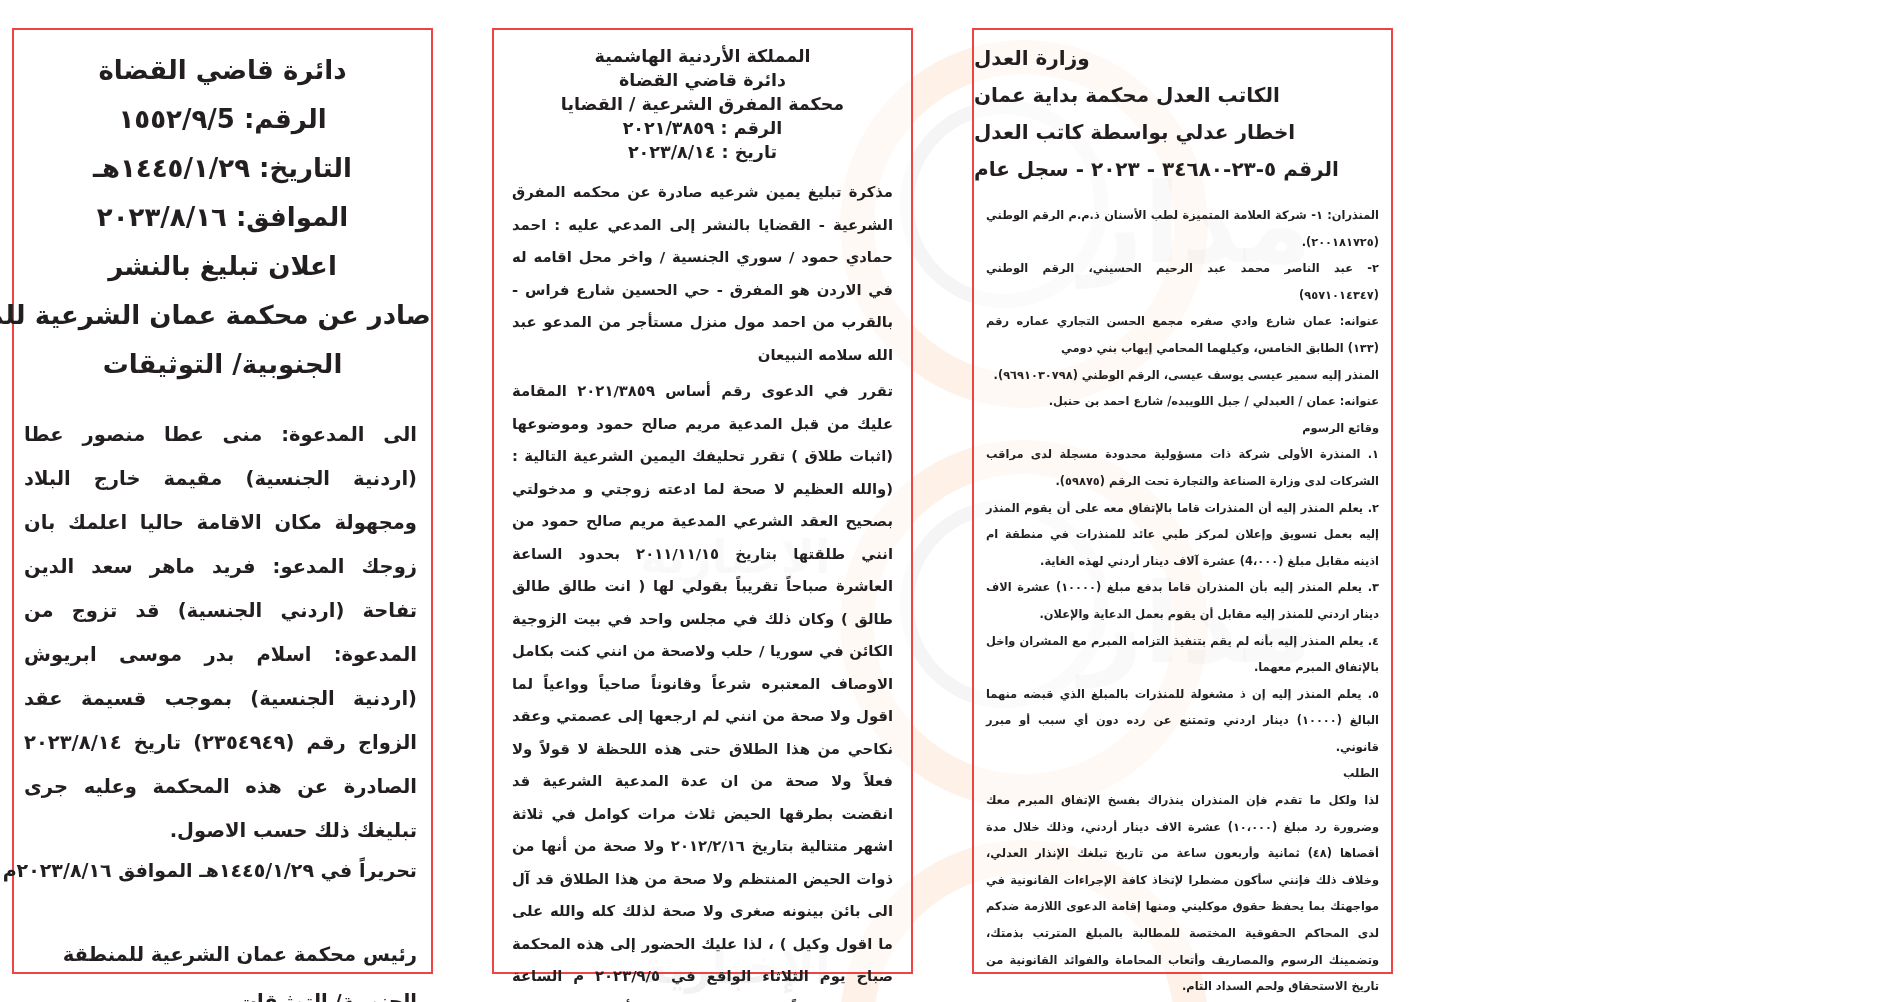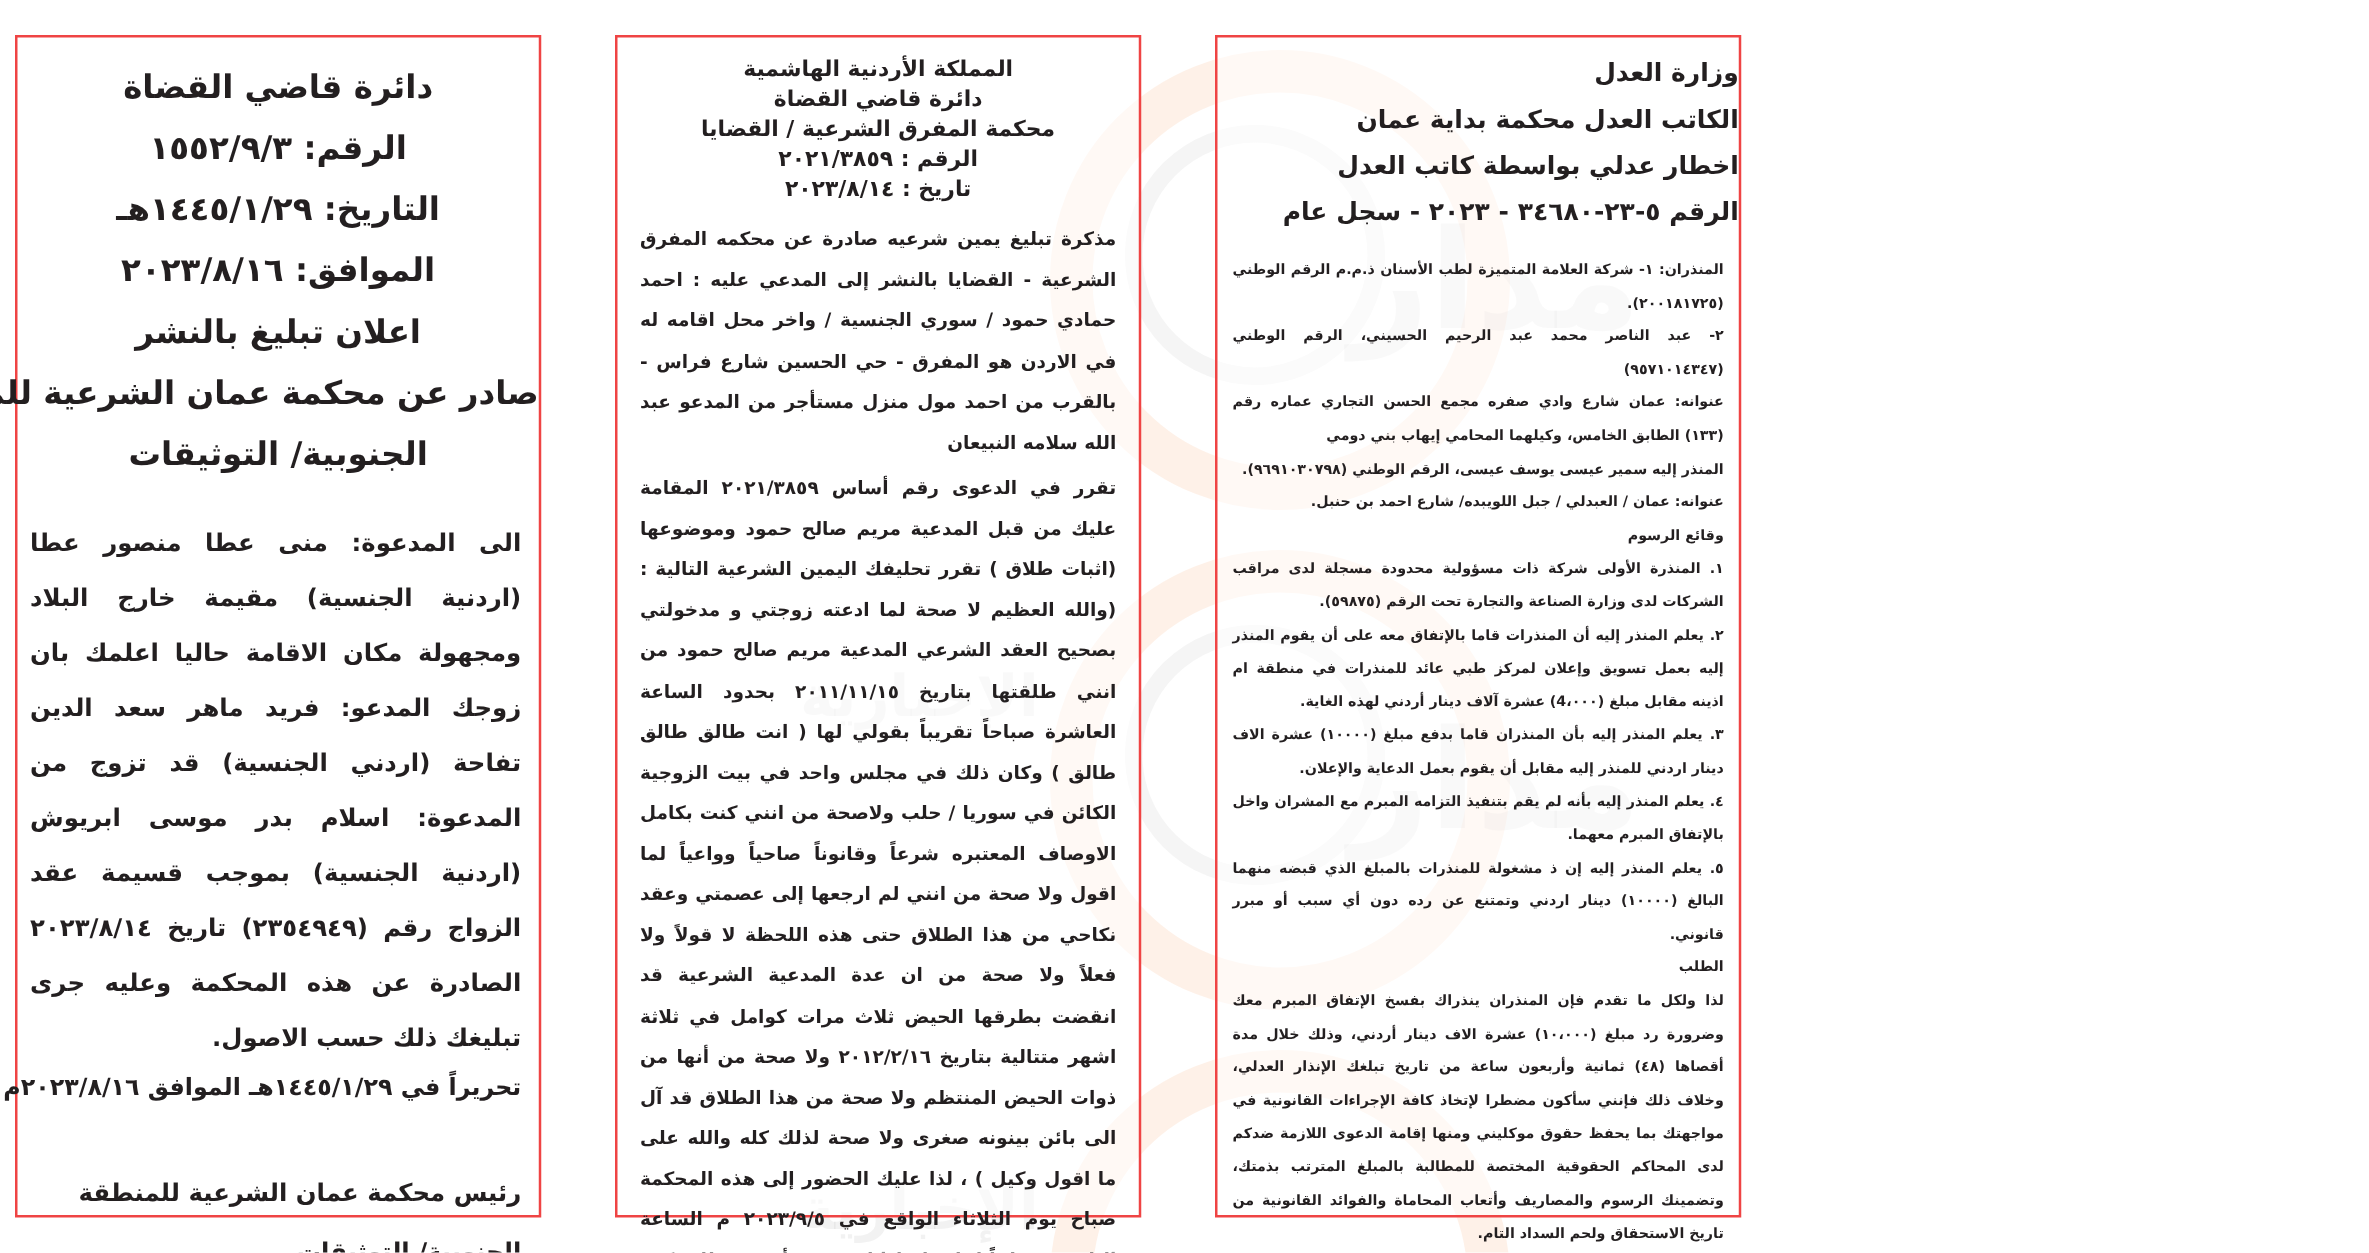--- a/index.html
+++ b/index.html
@@ -104,21 +104,21 @@
       padding: 8px 14px 0 14px;
       font-weight: bold;
       font-size: 14.8px;
       line-height: 32.5px;
       text-align: justify;
     }
     #notice-2 .body p { margin: 4px; }
 
     
     #notice-3 .head {
-      text-align: right;
+      text-align: left;
       padding-top: 10px;
     }
     #notice-3 .head-line {
       display: block;
       font-weight: bold;
       font-size: 20px;
       line-height: 37px;
       white-space: nowrap;
     }
     #notice-3 .body {
@@ -141,21 +141,21 @@
   <div class="wm-ring" style="left:840px;top:840px;width:300px;height:300px;"></div>
   <div class="wm-text" style="left:1080px;top:160px;font-size:110px;">مدار</div>
   <div class="wm-text" style="left:1080px;top:560px;font-size:110px;">مدار</div>
   <div class="wm-text" style="left:640px;top:940px;font-size:46px;">الإخبارية</div>
   <div class="wm-text" style="left:640px;top:530px;font-size:46px;">الإخبارية</div>
 </div>
 
 <section class="notice" id="notice-1">
   <div class="head">
     <span class="head-line">دائرة قاضي القضاة</span>
-    <span class="head-line">الرقم: ١٥٥٢/٩/٣</span>
+    <span class="head-line">الرقم: ١٥٥٢/٩/5</span>
     <span class="head-line">التاريخ: ١٤٤٥/١/٢٩هـ</span>
     <span class="head-line">الموافق: ٢٠٢٣/٨/١٦</span>
     <span class="head-line">اعلان تبليغ بالنشر</span>
     <span class="head-line">صادر عن محكمة عمان الشرعية للمنطقة</span>
     <span class="head-line">الجنوبية/ التوثيقات</span>
   </div>
   <div class="body">الى المدعوة: منى عطا منصور عطا (اردنية الجنسية) مقيمة خارج البلاد ومجهولة مكان الاقامة حاليا اعلمك بان زوجك المدعو: فريد ماهر سعد الدين تفاحة (اردني الجنسية) قد تزوج من المدعوة: اسلام بدر موسى ابريوش (اردنية الجنسية) بموجب قسيمة عقد الزواج رقم (٢٣٥٤٩٤٩) تاريخ ٢٠٢٣/٨/١٤ الصادرة عن هذه المحكمة وعليه جرى تبليغك ذلك حسب الاصول.</div>
   <div class="date-line">تحريراً في ١٤٤٥/١/٢٩هـ الموافق ٢٠٢٣/٨/١٦م</div>
   <div class="sig">
     <span class="sig-line">رئيس محكمة عمان الشرعية للمنطقة</span>

